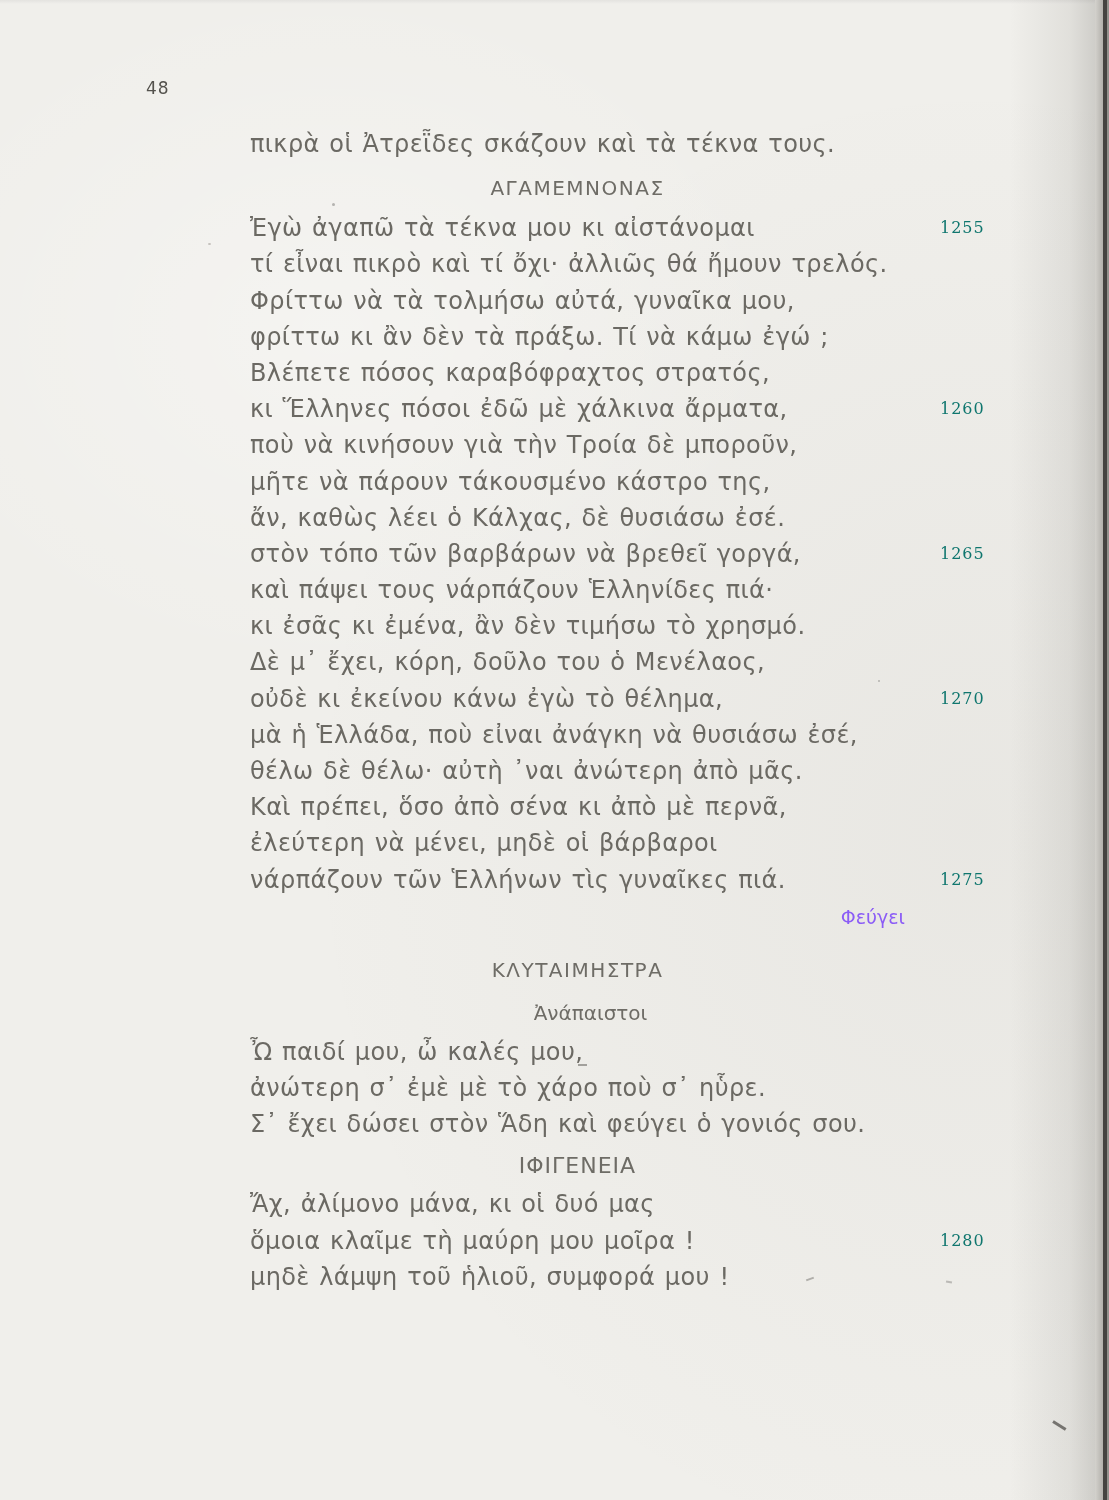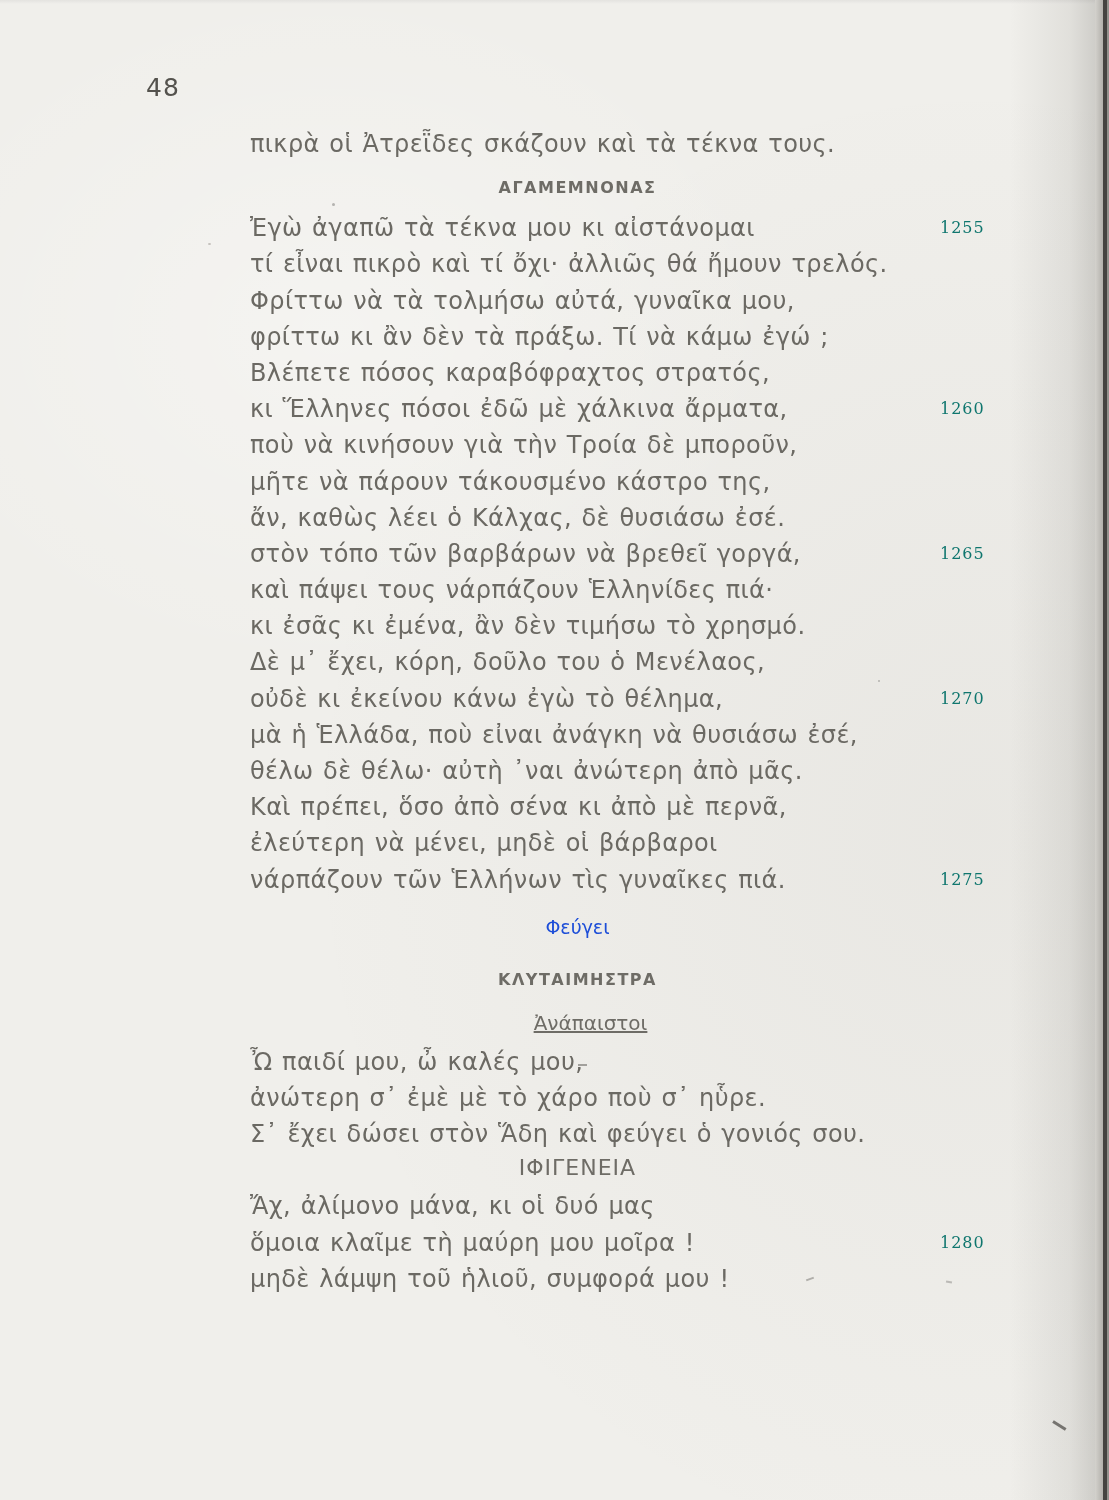--- a/index.html
+++ b/index.html
@@ -26,21 +26,21 @@
     position: absolute; top: 0; bottom: 0; right: 14px; width: 85px;
     background: linear-gradient(to right, rgba(90,88,82,0) 0%, rgba(90,88,82,0.10) 70%, rgba(90,88,82,0.22) 100%);
   }
   .edge-band   { position: absolute; top: 0; bottom: 0; right: 6px;  width: 8px; background: linear-gradient(to right,#d4d2cd,#b2b0ab); }
   .edge-line   { position: absolute; top: 0; bottom: 0; right: 2px;  width: 4px; background: #454340; }
   .edge-outer  { position: absolute; top: 0; bottom: 0; right: 0;    width: 2px; background: #94928d; }
 
   .page-number {
     position: absolute; left: 146px; top: 70px;
     height: 36px; line-height: 36px;
-    font-size: 25px; color: #54524d; letter-spacing: 1px;
+    font-size: 17px; color: #54524d; letter-spacing: 1px;
   }
 
   .text-block {
     position: absolute; left: 250px; top: 126px; width: 740px;
     color: #6b6963;
   }
   .block { white-space: nowrap; }
 
   .block-verse {
     position: relative;
@@ -51,39 +51,39 @@
   .vnum {
     position: absolute; left: 662px; top: 0;
     height: 36.2px; line-height: 36.2px;
     font-family: "DejaVu Serif", serif;
     font-size: 16px; color: #0f766e; letter-spacing: 1px; margin-left: 28px;
   }
   .block-speaker {
     width: 655px; text-align: center;
     height: 36px; line-height: 36px;
     margin-top: 8px; margin-bottom: 4px;
-    font-size: 16px; letter-spacing: 1.5px; color: #6e6c66; font-weight: bold;
+    font-size: 20px; letter-spacing: 1.5px; color: #6e6c66;
   }
   .block-speaker_minor {
     width: 655px; text-align: center;
     height: 32px; line-height: 32px;
-    margin-top: 0; margin-bottom: 4px;
+    margin-top: 8px; margin-bottom: 4px;
     font-size: 22px; letter-spacing: 1px; color: #6e6c66;
   }
   .block-stage {
-    width: 655px; text-align: center;
+    width: 655px; text-align: right;
     height: 30px; line-height: 30px;
-    margin-top: 14px; margin-bottom: 20px;
-    font-size: 19px; color: #1d4ed8;
+    margin-top: 4px; margin-bottom: 20px;
+    font-size: 19px; color: #8b5cf6;
   }
   .block-meter {
     width: 655px; margin-left: 13px; text-align: center;
     height: 30px; line-height: 30px;
     margin-top: 10px; margin-bottom: 6px;
-    font-size: 20px; color: #6e6c66; text-decoration: underline;
+    font-size: 20px; color: #6e6c66;
   }
 
   .artifact { position: absolute; pointer-events: none; }
   .a-dot { border-radius: 50%; }
 </style>
 </head>
 <body>
 
 <div class="paper-texture"></div>
 

